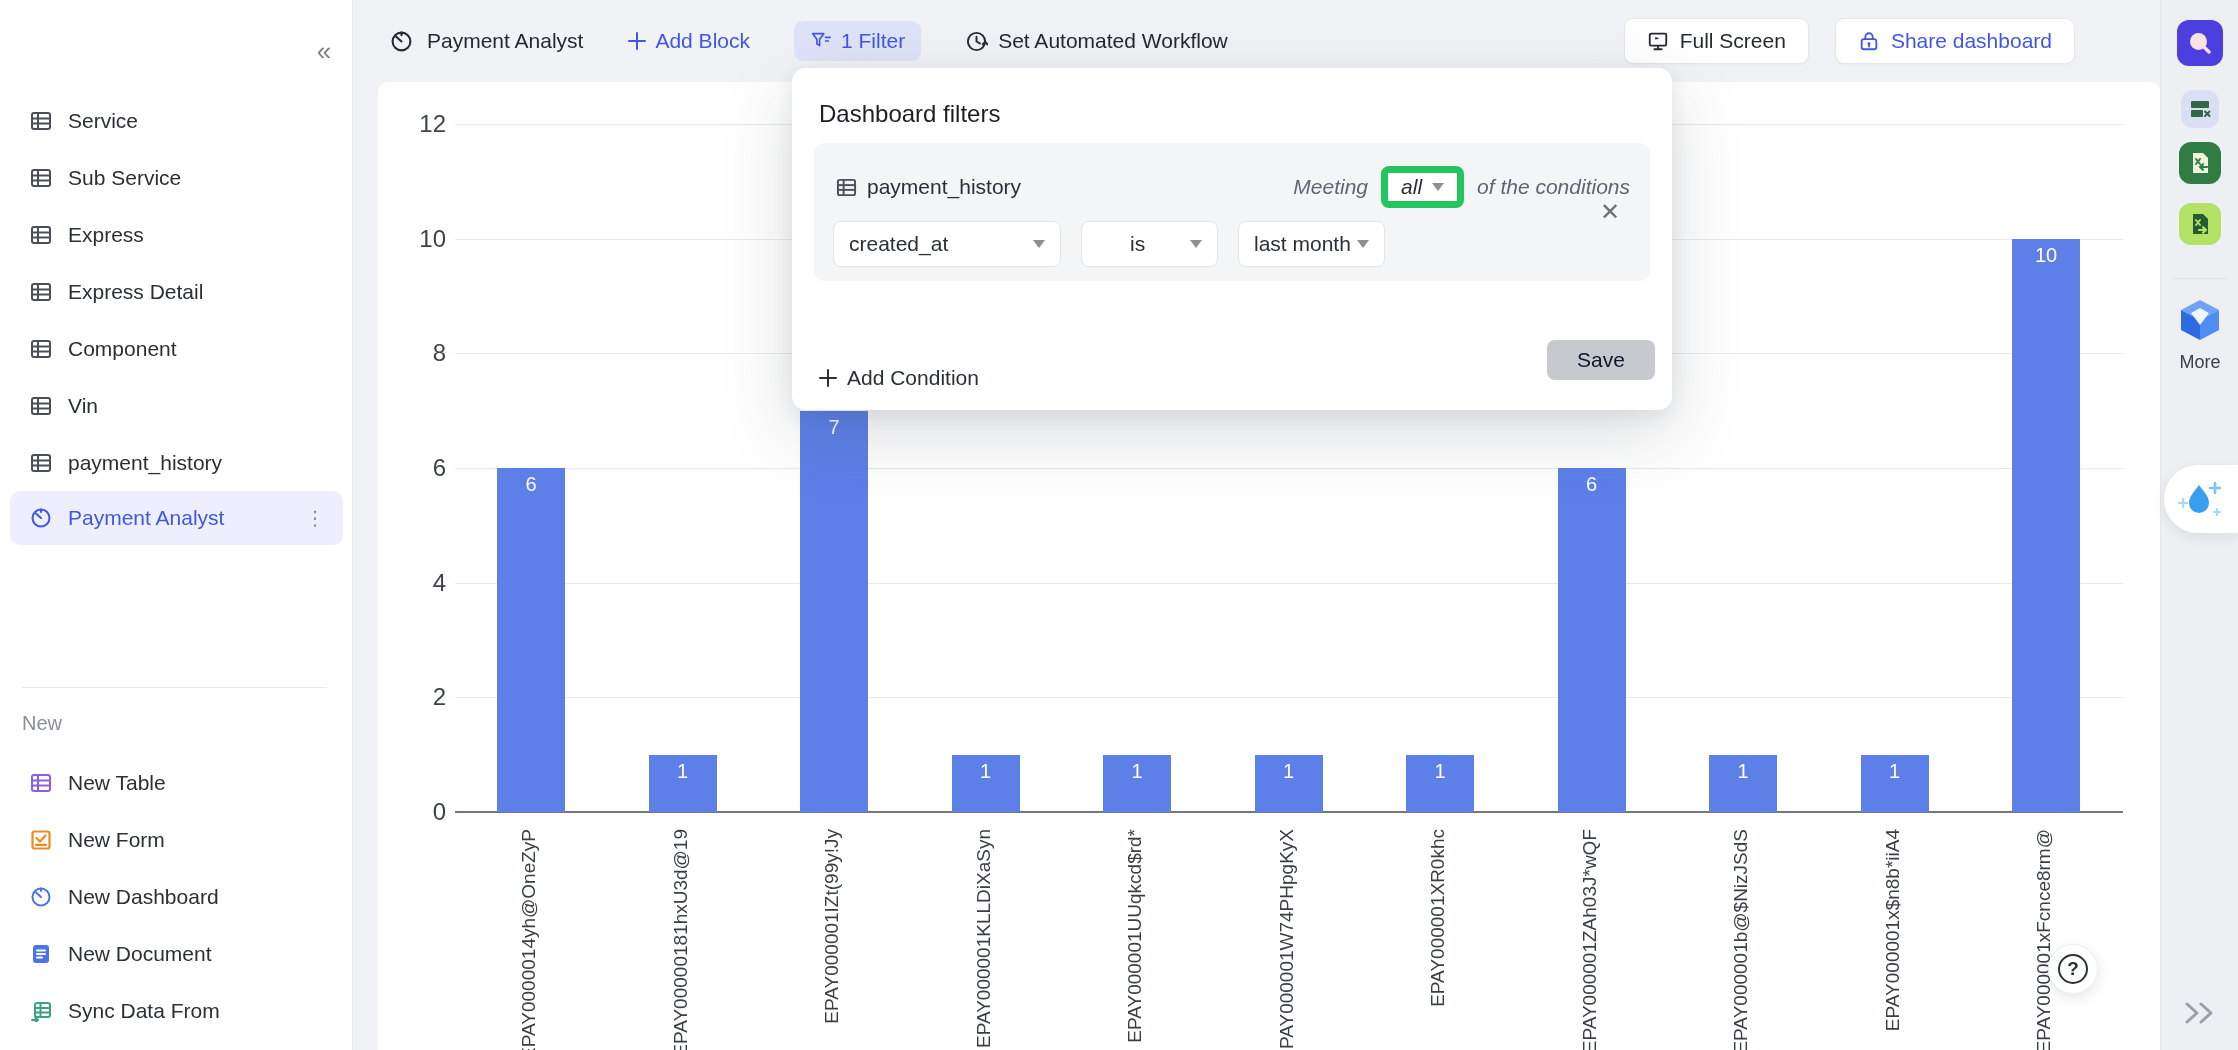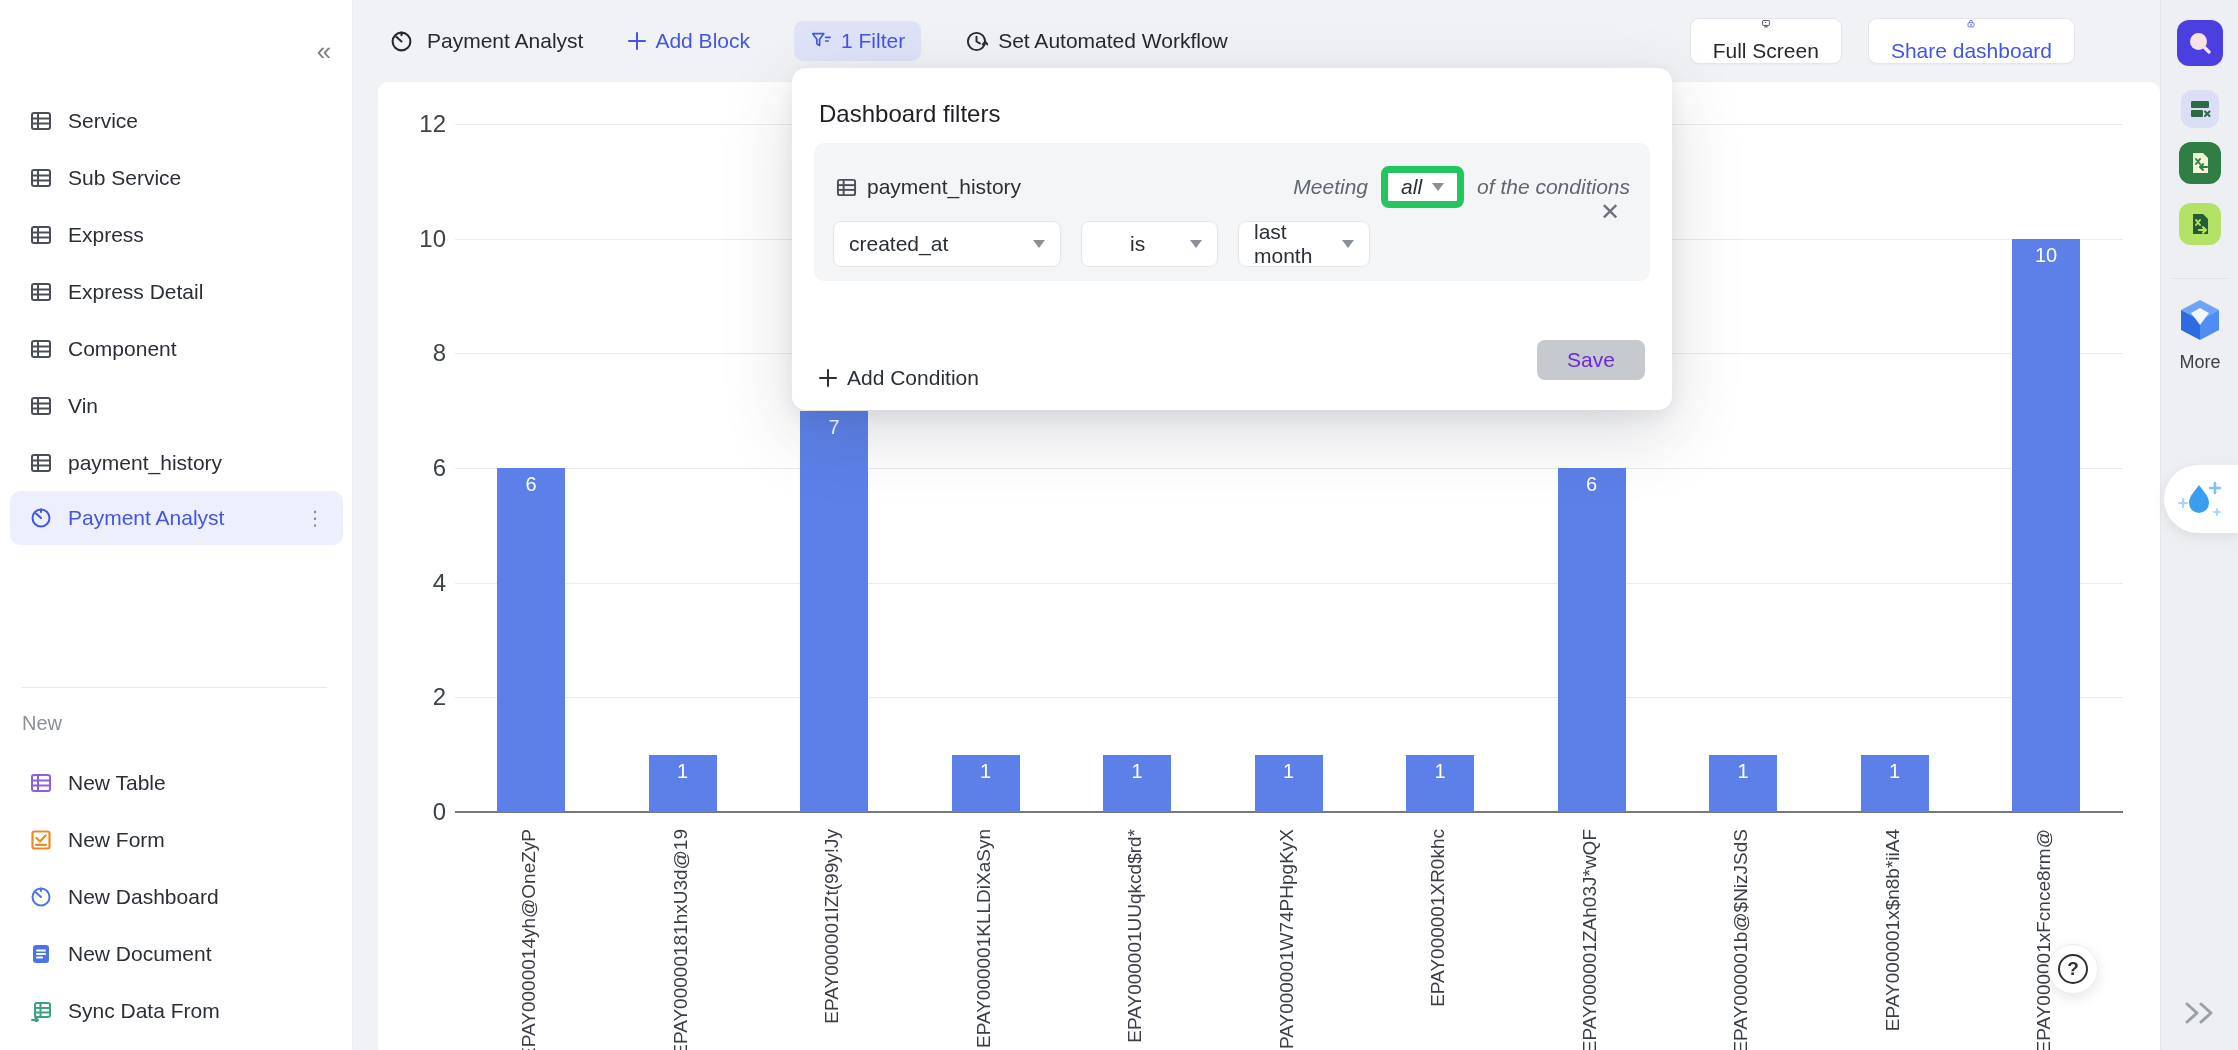--- a/index.html
+++ b/index.html
@@ -25,21 +25,21 @@
   .new-list { position:absolute; left:0; top:754px; width:353px; }
 
   
   .toolbar { position:absolute; left:353px; top:0; width:1807px; height:82px; background:#f1f2f5; z-index:4; }
   .tb-left { position:absolute; left:37px; top:0; height:82px; display:flex; align-items:center; gap:44px; }
   .tb-title { display:flex; align-items:center; gap:14px; font-size:21px; color:#26292e; }
   .tb-link { display:flex; align-items:center; gap:8px; font-size:21px; color:#4256e4; cursor:pointer; }
   .filter-pill { display:flex; align-items:center; gap:9px; font-size:21px; color:#4256e4; background:#dfe3f8; border-radius:9px; height:40px; padding:0 16px; cursor:pointer; }
   .tb-dark { display:flex; align-items:center; gap:10px; font-size:21px; color:#26292e; cursor:pointer; }
   .tb-right { position:absolute; right:85px; top:0; height:82px; display:flex; align-items:center; gap:26px; }
-  .tb-btn { display:flex; align-items:center; gap:11px; height:46px; padding:0 22px; background:#fff; border:1px solid #e5e6ea; border-radius:9px; font-size:21px; cursor:pointer; box-shadow:0 1px 2px rgba(0,0,0,.03);flex-direction:column; }
+  .tb-btn { display:flex; align-items:center; gap:11px; height:46px; padding:0 22px; background:#fff; border:1px solid #e5e6ea; border-radius:9px; font-size:21px; cursor:pointer; box-shadow:0 1px 2px rgba(0,0,0,.03); }
   .tb-btn.dark { color:#26292e; }
   .tb-btn.blue { color:#4256e4; }
 
   
   .chart-panel { position:absolute; left:378px; top:82px; width:1782px; height:968px; background:#ffffff; border-radius:10px 10px 0 0; overflow:hidden; z-index:1; }
   .gridline { position:absolute; height:1px; background:#e9eaed; }
   .gridline.baseline { height:2px; background:#74787e; }
   .ytick { position:absolute; width:60px; text-align:right; font-size:24px; color:#3e434a; transform:translateY(-50%); }
   .bar { position:absolute; background:#5c80e8; cursor:pointer; }
   .bar-label { position:absolute; top:5px; left:0; width:100%; text-align:center; color:#ffffff; font-size:20px; }
@@ -53,24 +53,24 @@
   .cond-card { position:absolute; left:22px; top:75px; width:836px; height:138px; background:#f4f5f7; border-radius:10px; }
   .cond-row1 { position:absolute; left:22px; right:20px; top:22px; height:44px; display:flex; align-items:center; }
   .table-ref { display:flex; align-items:center; gap:10px; font-size:21px; color:#2b2f36; }
   .meet-group { margin-left:auto; display:flex; align-items:center; gap:13px; font-size:21px; color:#5f6670;font-style:italic; }
   .mini-select { display:flex; align-items:center; gap:10px; background:#fff; border:7px solid #22c55e; border-radius:8px; height:42px; padding:0 13px; font-size:21px; color:#2b2f36; cursor:pointer; }
   .caret { width:0; height:0; border-left:6px solid transparent; border-right:6px solid transparent; border-top:8px solid #8b9096; }
   .cond-row2 { position:absolute; left:19px; top:78px; height:46px; display:flex; align-items:center; gap:20px; }
   .select { display:flex; align-items:center; justify-content:space-between; background:#fff; border:1px solid #e3e5e9; border-radius:8px; height:46px; padding:0 15px; font-size:21px; color:#2b2f36; cursor:pointer; }
   .sel-field { width:228px; }
   .sel-op { width:137px;padding-left:48px; }
-  .sel-val { width:132px; }
+  .sel-val { width:147px; }
   .x-close { position:absolute; right:30px; top:50%; transform:translateY(-50%); color:#6d737b; font-size:24px; cursor:pointer; }
   .add-cond { position:absolute; left:26px; top:298px; display:flex; align-items:center; gap:9px; font-size:21px; color:#2b2f36; cursor:pointer; }
-  .save-btn { position:absolute; right:27px; bottom:30px; width:108px; height:40px; background:#c6c9ce; border:none; border-radius:8px; color:#6d28d9; font-size:21px; font-family:inherit; cursor:pointer; }
+  .save-btn { position:absolute; right:17px; bottom:30px; width:108px; height:40px; background:#c6c9ce; border:none; border-radius:8px; color:#0f172a; font-size:21px; font-family:inherit; cursor:pointer; }
 
   
   .rail { position:absolute; right:0; top:0; width:78px; height:1050px; background:#edeff2; border-left:1px solid #e5e7ea; z-index:6; }
   .rail-icon { position:absolute; left:50%; transform:translateX(-50%); cursor:pointer; display:flex; align-items:center; justify-content:center; }
   .app-sq { border-radius:12px; }
   .rail-divider { position:absolute; left:12px; top:278px; width:54px; height:1px; background:#dfe1e5; }
   .more-wrap { position:absolute; left:0; top:298px; width:78px; text-align:center; cursor:pointer; }
   .more-label { margin-top:6px; font-size:18px; color:#3c4148; }
   .ai-pill { position:absolute; right:0; top:465px; width:74px; height:68px; background:#ffffff; border-radius:34px 0 0 34px; box-shadow:0 4px 14px rgba(0,0,0,.08); display:flex; align-items:center; justify-content:center; cursor:pointer; }
   .expand { position:absolute; left:50%; transform:translateX(-50%); top:1000px; cursor:pointer; }

